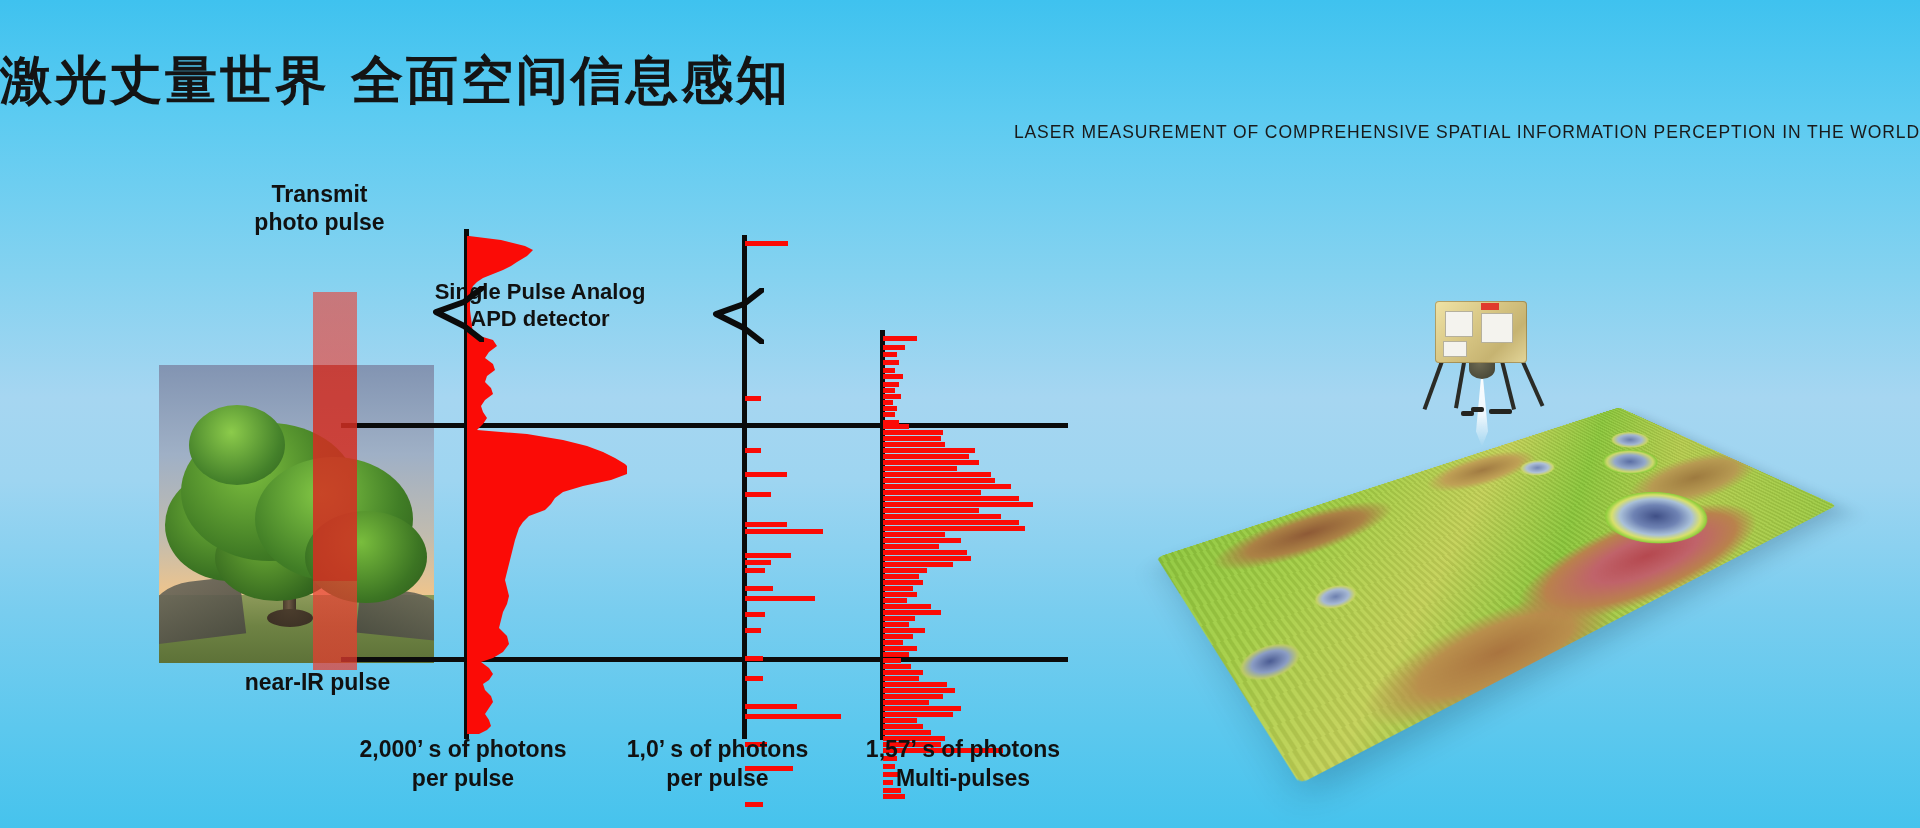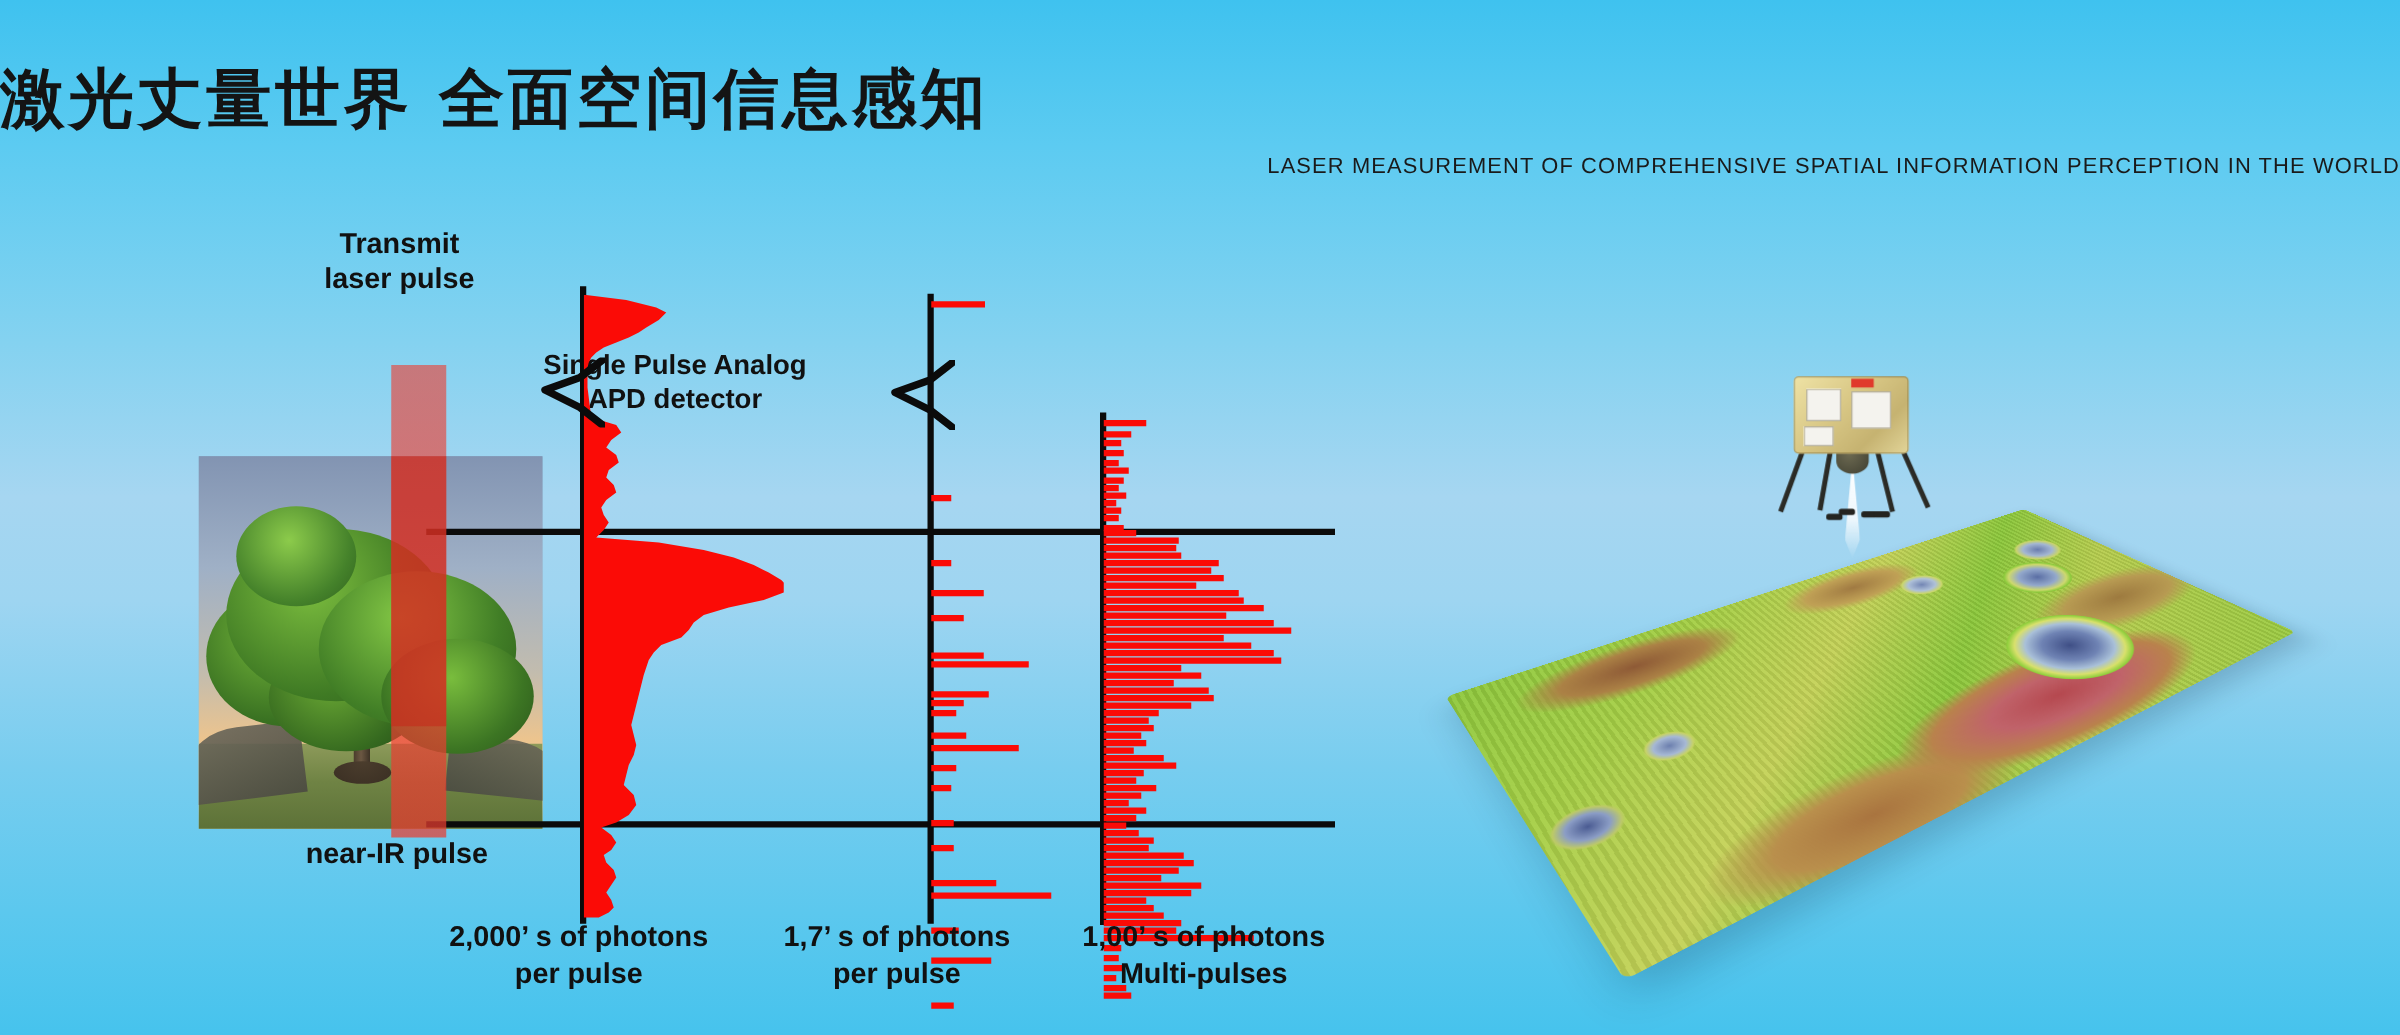--- a/index.html
+++ b/index.html
@@ -169,21 +169,21 @@
     <div class="crown c3"></div>
     <div class="crown c4"></div>
     <div class="crown c6"></div>
   </div>
 
   <div id="beam">
     <div class="hot"></div>
   </div>
 
   <div id="lbl-transmit" class="lbl">Transmit
-laser pulse</div>
+photo pulse</div>
   <div id="lbl-nearir" class="lbl">near-IR pulse</div>
   <div id="lbl-apd" class="lbl">Single Pulse Analog
 APD detector</div>
 
   <div class="axis hline" style="left:341px;top:423px;width:727px;"></div>
   <div class="axis hline" style="left:341px;top:657px;width:727px;"></div>
 
   <div class="axis vaxis" style="left:464px;top:229px;height:510px;"></div>
   <div class="axis vaxis" style="left:742px;top:235px;height:504px;"></div>
   <div class="axis vaxis" style="left:880px;top:330px;height:410px;"></div>
@@ -295,23 +295,23 @@
       <div class="bar" style="top: 756px; left: 0px; width: 14px;"></div>
       <div class="bar" style="top: 764px; left: 0px; width: 12px;"></div>
       <div class="bar" style="top: 772px; left: 0px; width: 16px;"></div>
       <div class="bar" style="top: 780px; left: 0px; width: 10px;"></div>
       <div class="bar" style="top: 788px; left: 0px; width: 18px;"></div>
       <div class="bar" style="top: 794px; left: 0px; width: 22px;"></div>
     </div>
 
   <div id="cap1" class="cap" style="white-space:pre-line;">2,000’ s of photons
 per pulse</div>
-  <div id="cap2" class="cap" style="white-space:pre-line;">1,7’ s of photons
+  <div id="cap2" class="cap" style="white-space:pre-line;">1,0’ s of photons
 per pulse</div>
-  <div id="cap3" class="cap" style="white-space:pre-line;">1,00’ s of photons
+  <div id="cap3" class="cap" style="white-space:pre-line;">1,57’ s of photons
 Multi-pulses</div>
 
   <div id="terrainWrap">
     <div id="terrain"></div>
     <div id="lander">
       <div class="plume"></div>
       <div class="leg l1"></div>
       <div class="leg l2"></div>
       <div class="leg l3"></div>
       <div class="leg l4"></div>

